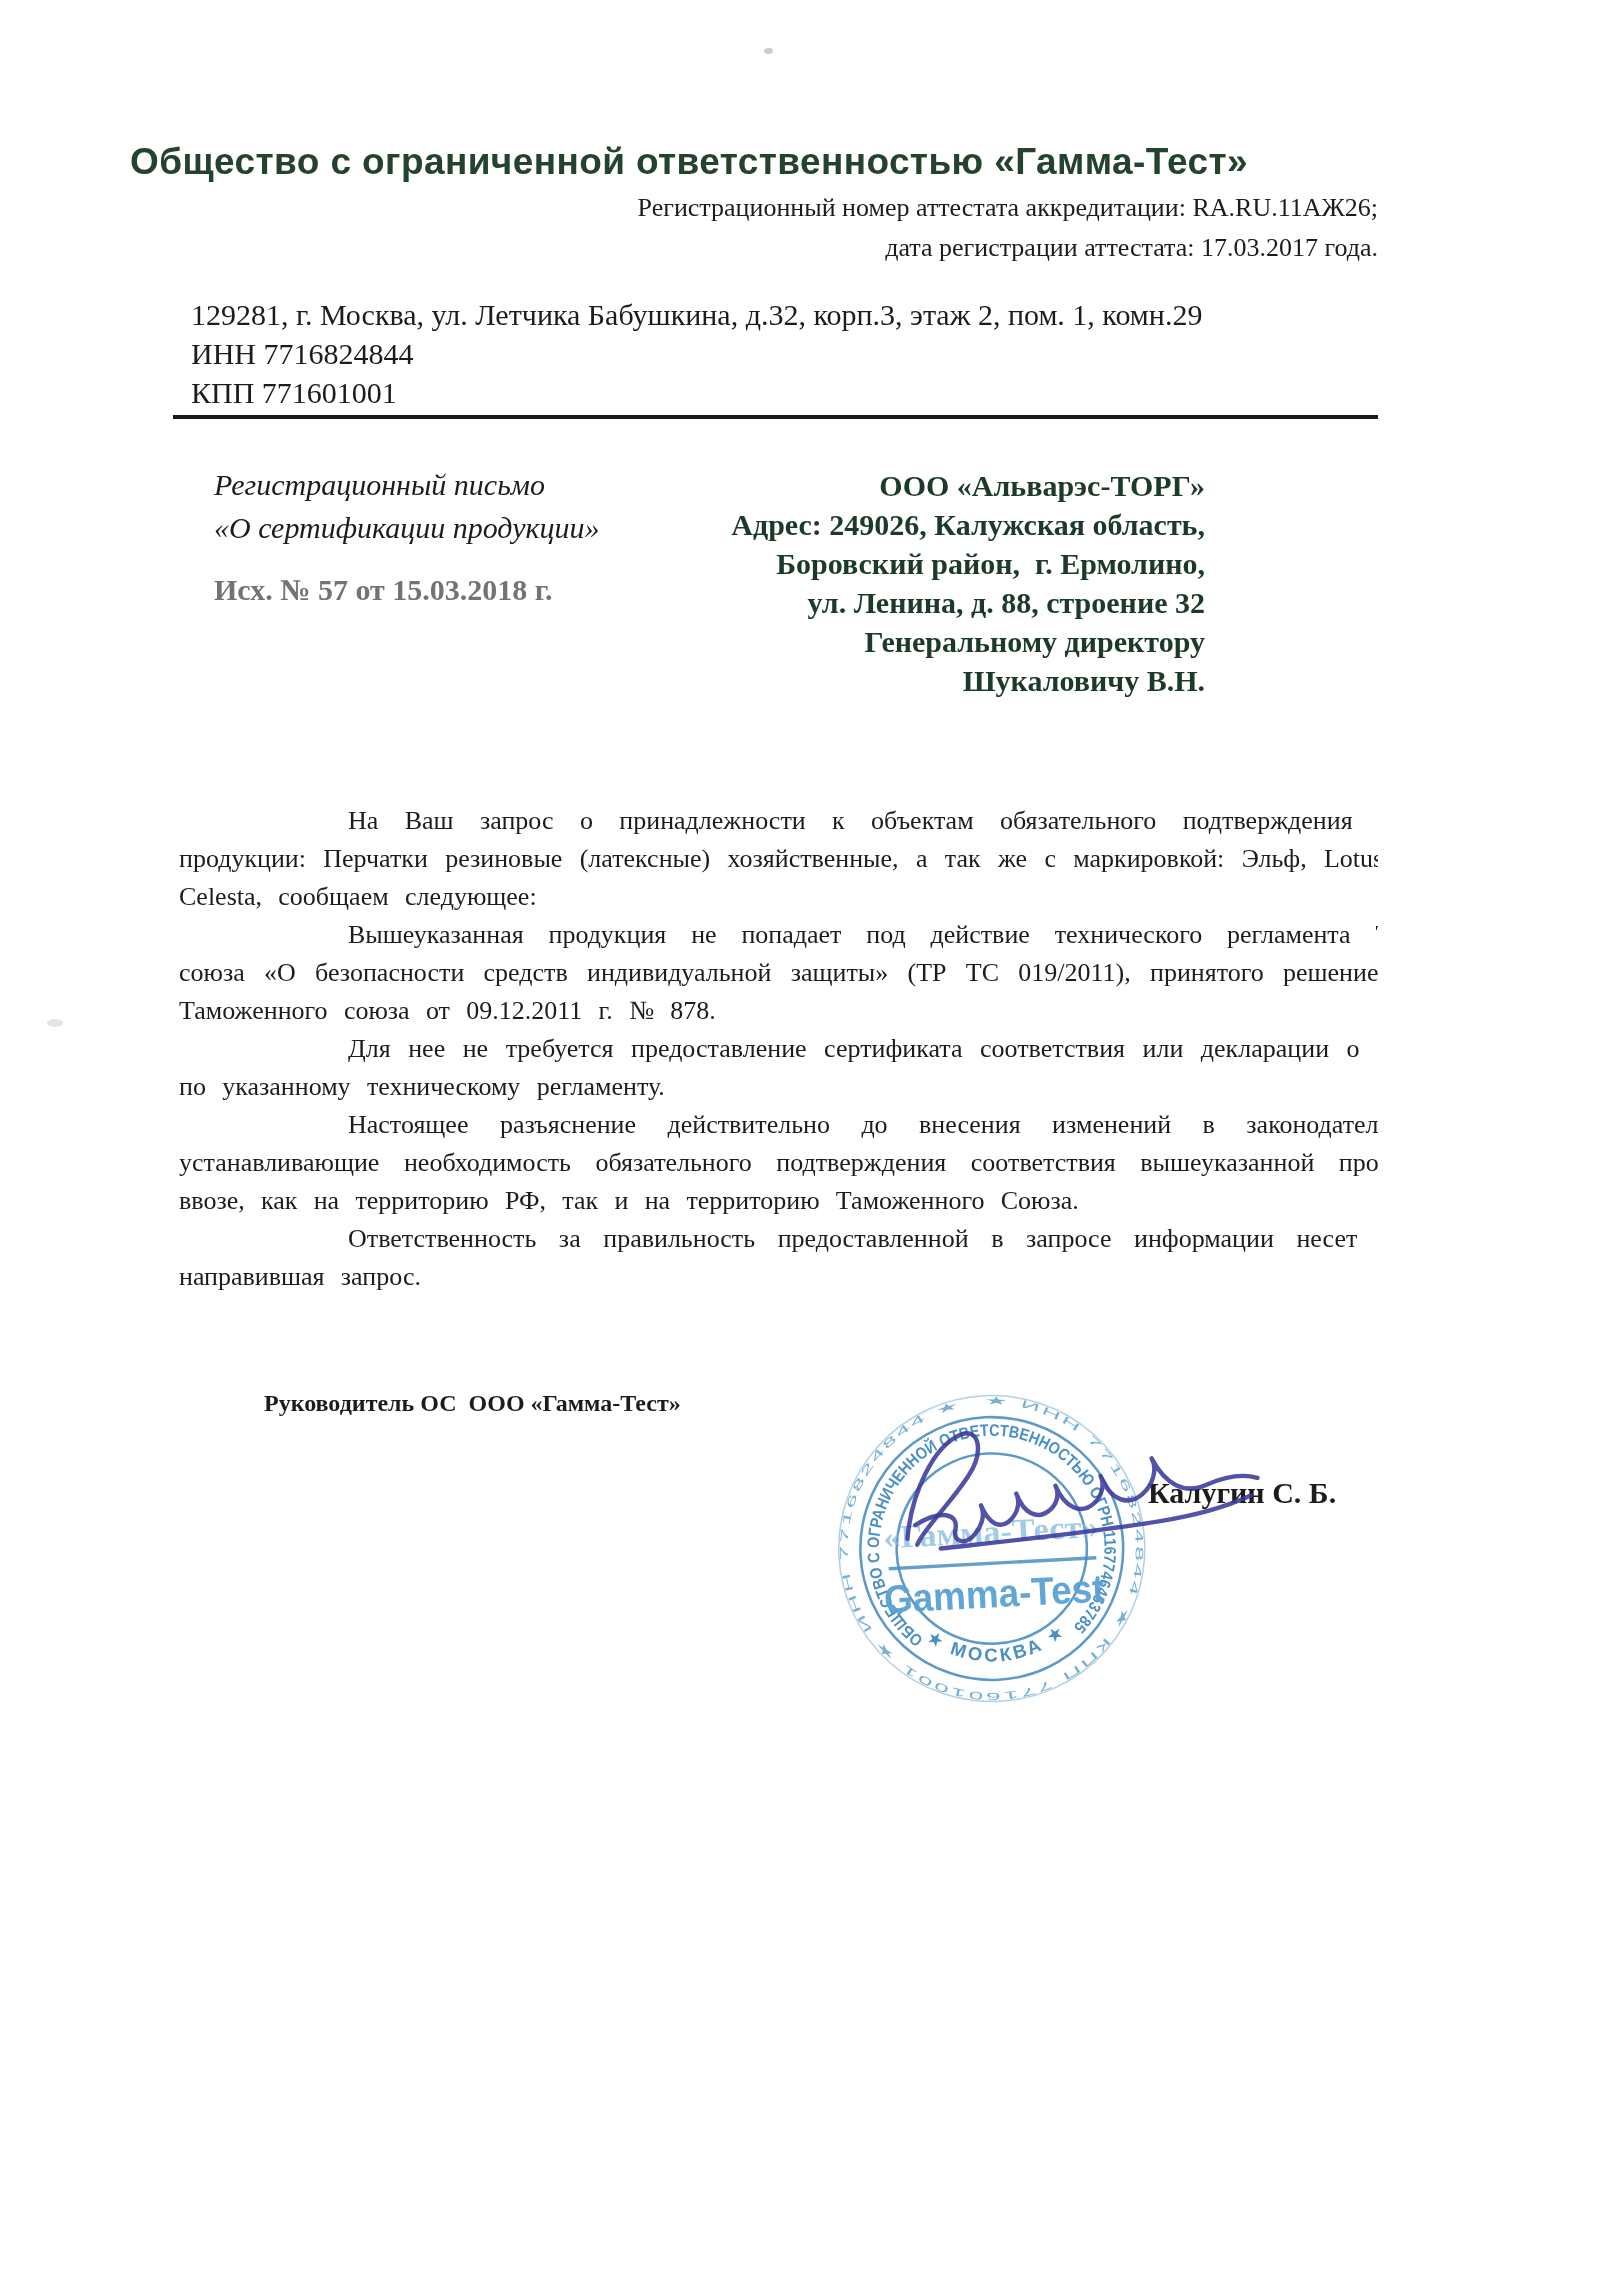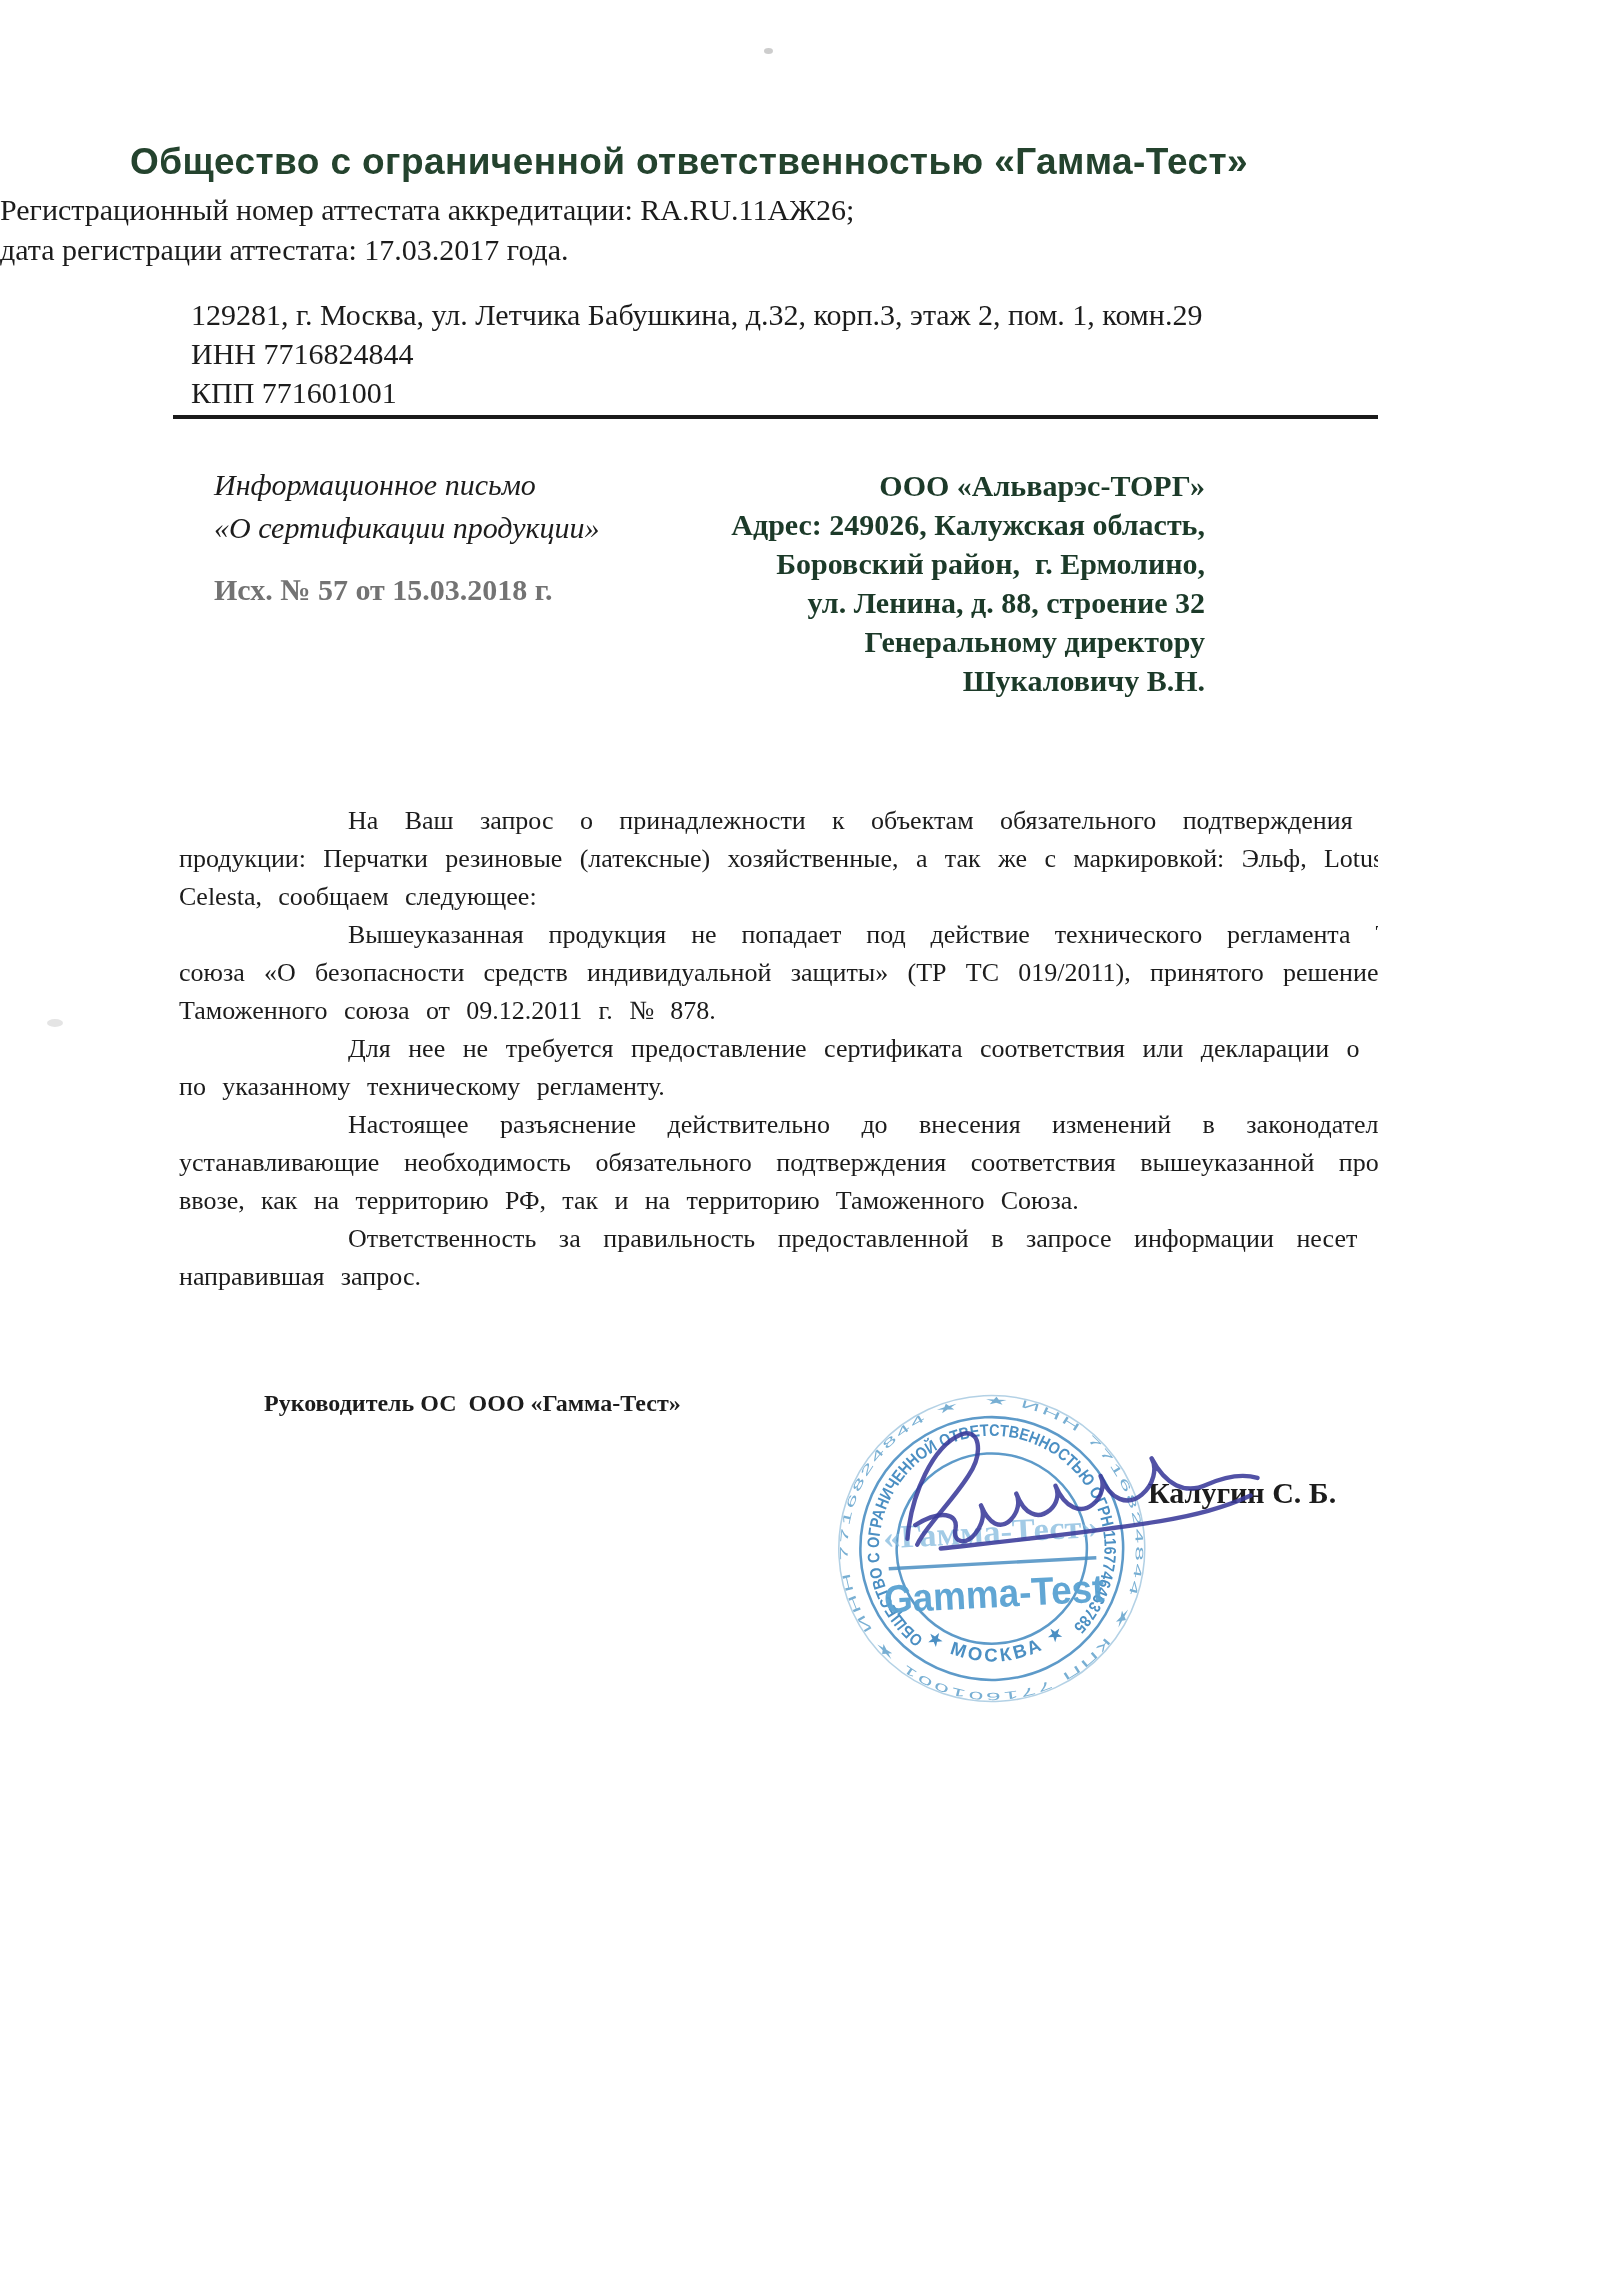--- a/index.html
+++ b/index.html
@@ -5,21 +5,21 @@
   html,body{margin:0;padding:0;background:#ffffff;}
   .page{
     position:relative; width:1378px; height:2292px; background:#ffffff;
     font-family:"Liberation Serif", serif; color:#1c1c1c; overflow:hidden;
   }
   .doc-title{
     position:absolute; top:141px; left:0; width:100%; text-align:center;
     font-family:"Liberation Sans", sans-serif; font-weight:bold;
     font-size:37px; color:#24432e; letter-spacing:0.4px;
   }
-  .reg-line{position:absolute; left:0; width:100%; text-align:left; font-size:30px;}
+  .reg-line{position:absolute; left:0; width:100%; text-align:right; font-size:26px;}
   .reg-line.l1{top:193px;}
   .reg-line.l2{top:233px;}
   .addr-block{position:absolute; left:191px; top:295px; font-size:30px; line-height:39px;}
   .divider{position:absolute; left:173px; top:415px; width:1378px; height:3.9px; background:#1a1a1a;}
   .letter-type{position:absolute; left:214px; top:463px; font-style:italic; font-size:30px; line-height:43px;}
   .outgoing{position:absolute; left:214px; top:573px; font-weight:bold; font-size:30px; color:#737373;}
   .recipient{
     position:absolute; right:173px; top:466px; text-align:right;
     font-weight:bold; font-size:30px; line-height:39px; color:#1c3a29;
   }
@@ -58,21 +58,21 @@
 
   <div class="addr-block">
     <div>129281, г. Москва, ул. Летчика Бабушкина, д.32, корп.3, этаж 2, пом. 1, комн.29</div>
     <div>ИНН 7716824844</div>
     <div>КПП 771601001</div>
   </div>
 
   <div class="divider"></div>
 
   <div class="letter-type">
-    <div>Информационное письмо</div>
+    <div>Регистрационный письмо</div>
     <div>«О сертификации продукции»</div>
   </div>
 
   <div class="outgoing">Исх. № 57 от 15.03.2018 г.</div>
 
   <div class="recipient">
     <div>ООО «Альварэс-ТОРГ»</div>
     <div>Адрес: 249026, Калужская область,</div>
     <div>Боровский район,&nbsp; г. Ермолино,</div>
     <div>ул. Ленина, д. 88, строение 32</div>

